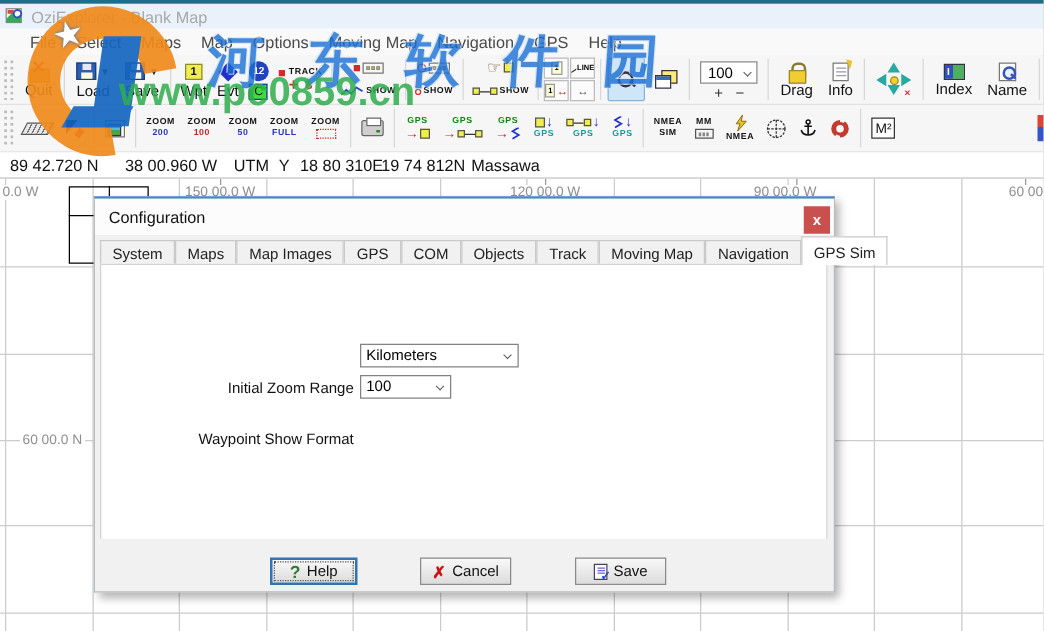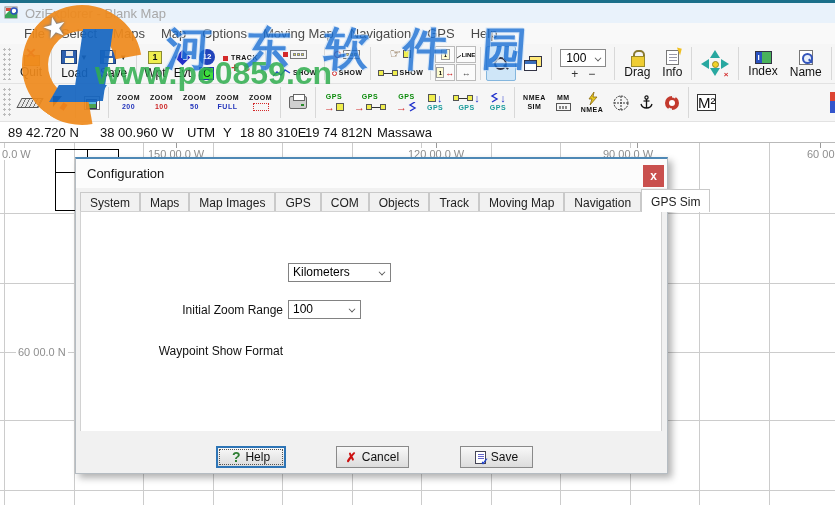--- a/index.html
+++ b/index.html
@@ -93,21 +93,21 @@
   .ic-print{position:relative;width:18px;height:13px;background:#cfcfcf;border:1px solid #666;border-radius:2px;}
   .ic-print:before{content:"";position:absolute;left:3px;top:-3px;width:10px;height:5px;background:#fff;border:1px solid #666;}
   .ic-print:after{content:"";position:absolute;right:2px;bottom:2px;width:3px;height:2px;background:#2a8a2a;}
   .gpsrow{display:flex;align-items:center;gap:1px;}
   .arrow-r{color:#d42a2a;font-weight:bold;font-size:11px;line-height:10px;}
   .arrow-d{color:#2233cc;font-weight:bold;font-size:11px;line-height:10px;}
   .tgt-box{width:8px;height:8px;background:#f0ee4e;border:1px solid #555;}
   .mmbox{width:15px;height:8px;border:1px solid #555;display:flex;align-items:center;justify-content:center;gap:1px;}
   .mmbox i{width:2px;height:3px;background:#888;}
   .ic-globe,.ic-anchor,.ic-buoy,.ic-squig{display:block;}
-  .ic-m2{width:19px;height:17px;border:1px solid #333;background:#fff;font-size:15px;display:flex;align-items:center;justify-content:center;}
+  .ic-m2{width:19px;height:17px;border:1px solid #333;background:#fff;font-size:11px;display:flex;align-items:center;justify-content:center;}
   .edge-frag{width:5px;margin:8px 0 8px auto;background:linear-gradient(#d43 45%,#35c 45%);}
 
   
   .statusbar{position:relative;height:21px;background:#fff;border-bottom:1px solid #b9b9b9;font-size:13px;color:#111;}
   .statusbar span{position:absolute;top:3px;}
 
   
   .map{position:relative;height:362px;background:#fff;overflow:hidden;}
   .vline{position:absolute;top:0;bottom:0;width:1px;background:#ccc;}
   .hline{position:absolute;left:0;right:0;height:1px;background:#ccc;}
@@ -533,21 +533,21 @@
         <div class="tab">GPS</div>
         <div class="tab">COM</div>
         <div class="tab">Objects</div>
         <div class="tab">Track</div>
         <div class="tab">Moving Map</div>
         <div class="tab">Navigation</div>
         <div class="tab active">GPS Sim</div>
       </div>
       <div class="dlg-body"></div>
 
-      <div class="fld-combo" style="top:104px;width:103px">
+      <div class="fld-combo" style="top:116px;width:127px">
         <span>Kilometers</span><span class="chev"></span>
       </div>
       <div class="fld-label" style="top:144px">Initial Zoom Range</div>
       <div class="fld-combo" style="top:141px;width:73px">
         <span>100</span><span class="chev"></span>
       </div>
       <div class="fld-label" style="top:185px">Waypoint Show Format</div>
 
       <div class="dlg-footer"></div>
       <div class="dbtn focus" style="left:140px;width:70px">

